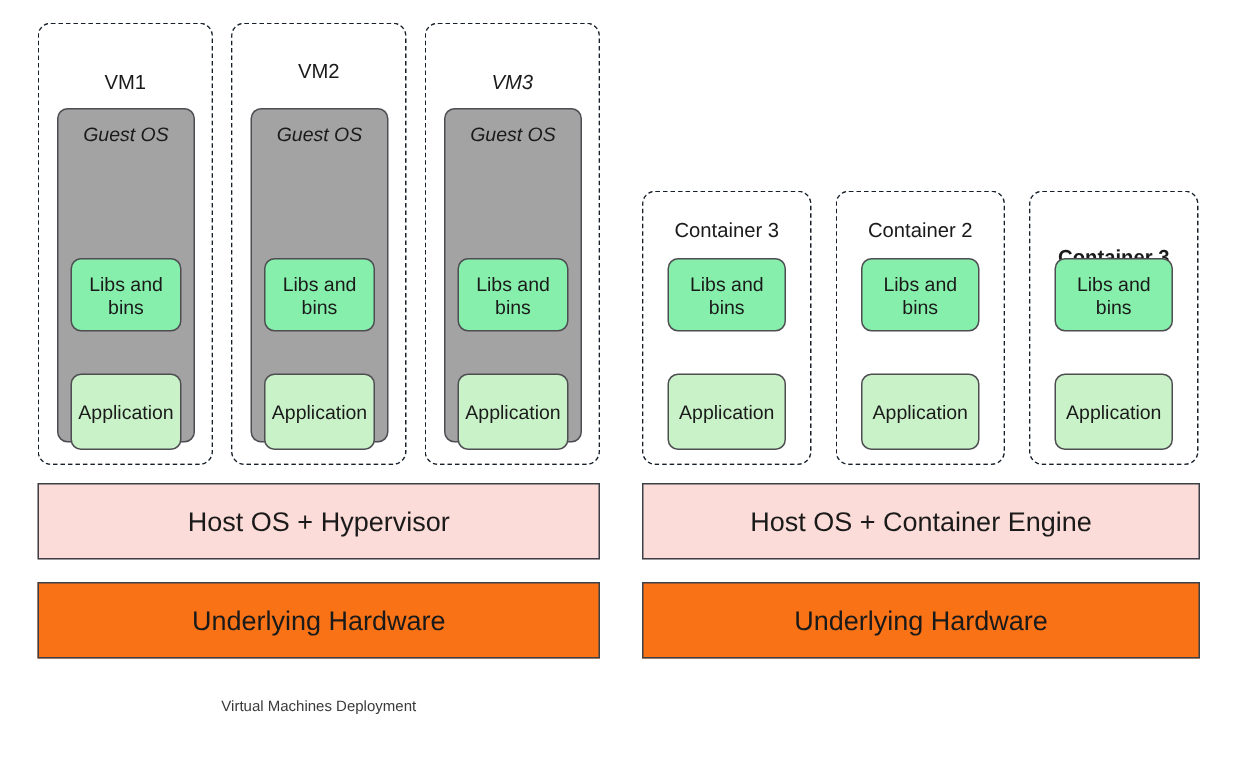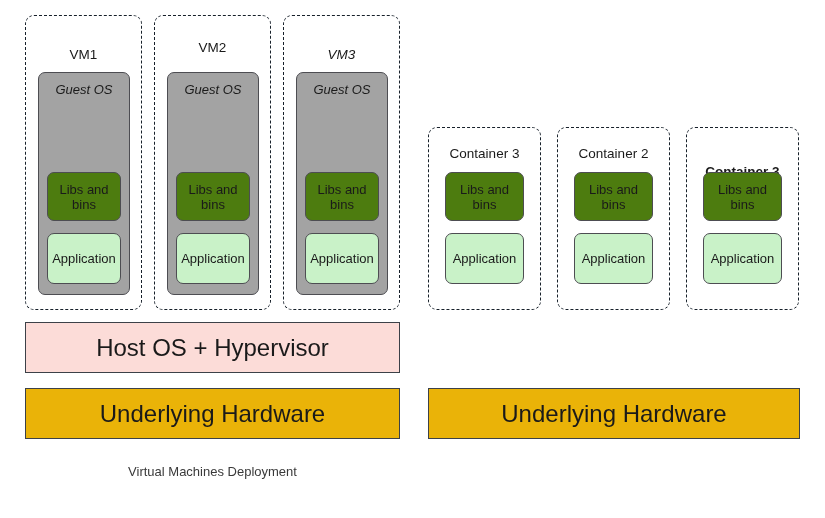--- a/index.html
+++ b/index.html
@@ -65,54 +65,55 @@
     font-style: italic;
   }
   .guest-os .box-label {
     position: absolute;
     top: 9px;
     left: 0;
     width: 100%;
   }
 
   .libs {
-    background: #4d7c0f;
+    background: #86efac;
   }
   .app {
     background: #c9f2c8;
+    margin-top: 16px;
   }
 
   
   .bar {
     position: absolute;
     box-sizing: border-box;
     border: 1.4px solid #3c4148;
     display: flex;
     align-items: center;
     justify-content: center;
     text-align: center;
   }
   .bar-label {
-    font-size: 24px;
+    font-size: 18px;
     line-height: 22px;
     color: #1a1a1a;
     white-space: nowrap;
   }
   .bar-host {
     background: #fcdcd8;
   }
   .bar-hw {
-    background: #eab308;
+    background: #f97316;
   }
 
   
   .caption {
     position: absolute;
     text-align: center;
-    font-size: 13px;
+    font-size: 10px;
     line-height: 15px;
     color: #3a3a3a;
     white-space: nowrap;
   }
 </style>
 </head>
 <body>
 
 <div id="canvas">
 
@@ -194,19 +195,22 @@
     <div class="dashed-title" style="top:36px;font-weight:bold;">Container 3</div>
   </div>
   <div class="box libs" style="left:703px; top:172px; width:79px; height:49px;">
     <span class="box-label">Libs and
 bins</span>
   </div>
   <div class="box app" style="left:703px; top:233px; width:79px; height:51px;">
     <span class="box-label">Application</span>
   </div>
 
+  <div class="bar bar-host" style="left:428px; top:322px; width:372px; height:51px;">
+    <span class="bar-label">Host OS + Container Engine</span>
+  </div>
 
   <div class="bar bar-hw" style="left:428px; top:388px; width:372px; height:51px;">
     <span class="bar-label">Underlying Hardware</span>
   </div>
 
 
 </div>
 
 </body></html>

